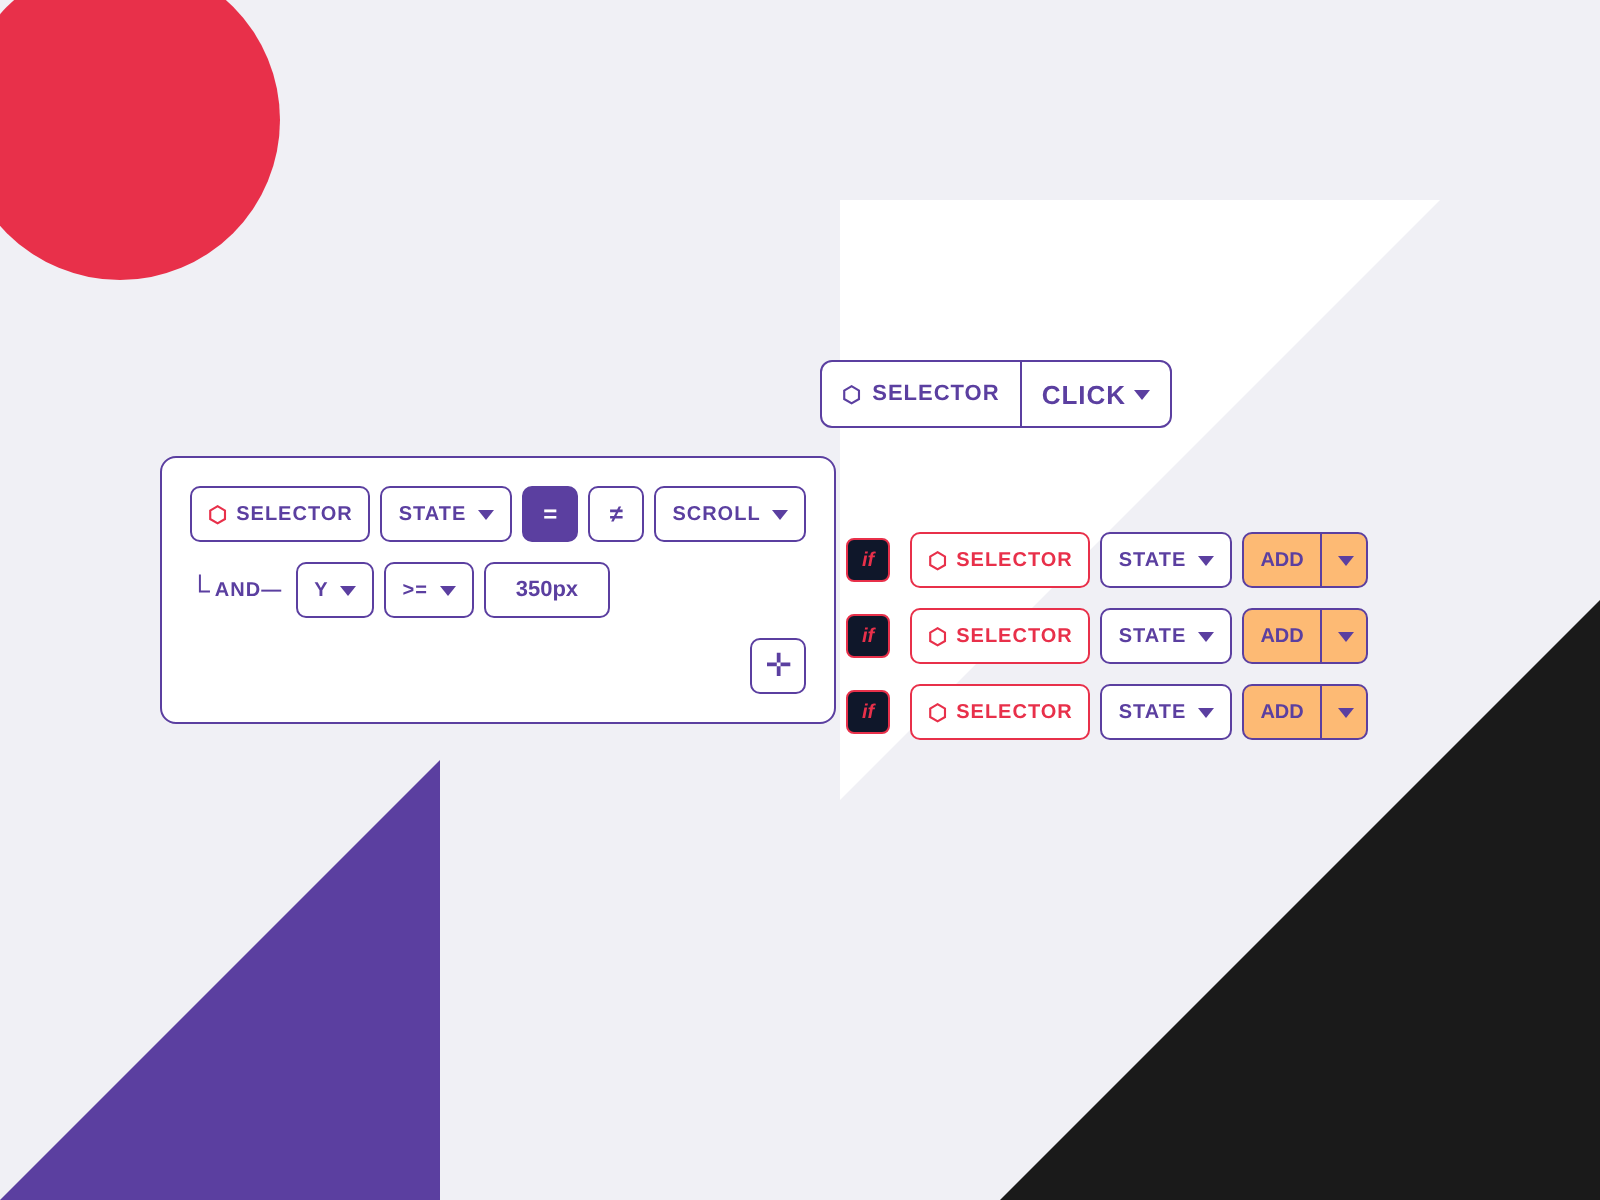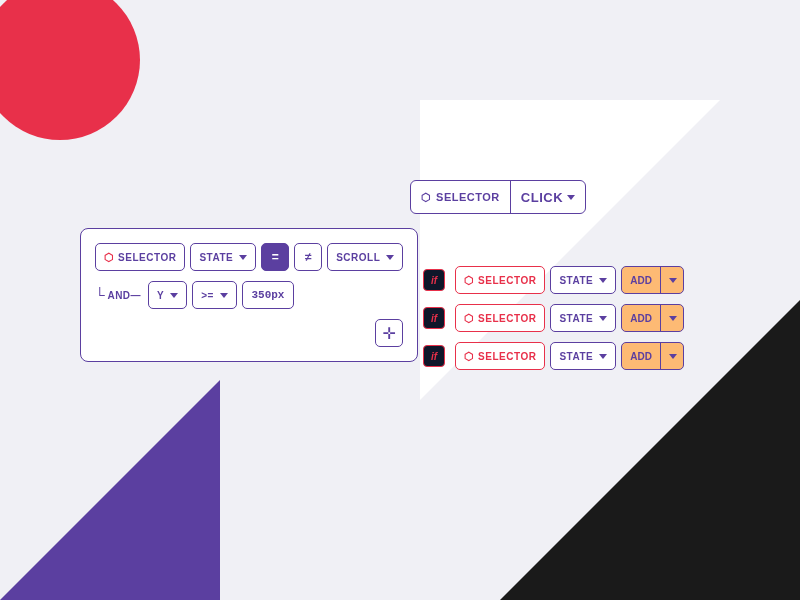--- a/index.html
+++ b/index.html
@@ -196,25 +196,24 @@
     }
 
     .value-input {
       border: 1.5px solid #5b3fa0;
       border-radius: 5px;
       height: 28px;
       padding: 0 8px;
       color: #5b3fa0;
       font-size: 11px;
       font-weight: 700;
-      width: 52px;
+      width: 63px;
       text-align: center;
       outline: none;
       background: #fff;
-      font-family: Liberation Mono, monospace;
     }
 
     .if-badge {
       display: flex;
       align-items: center;
       justify-content: center;
       width: 22px;
       height: 22px;
       border: 1.5px solid #e8304a;
       border-radius: 4px;

